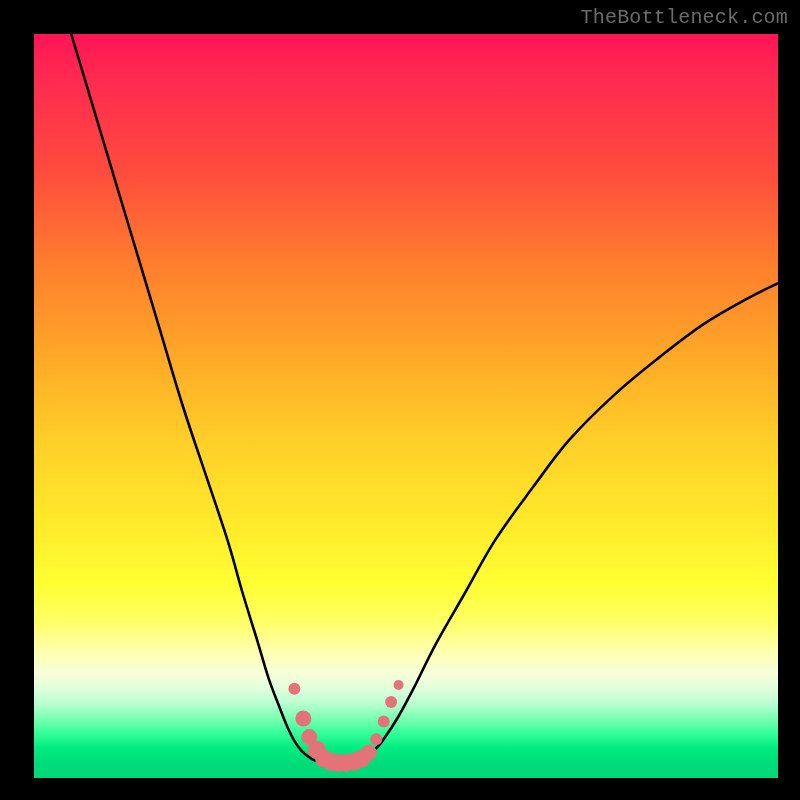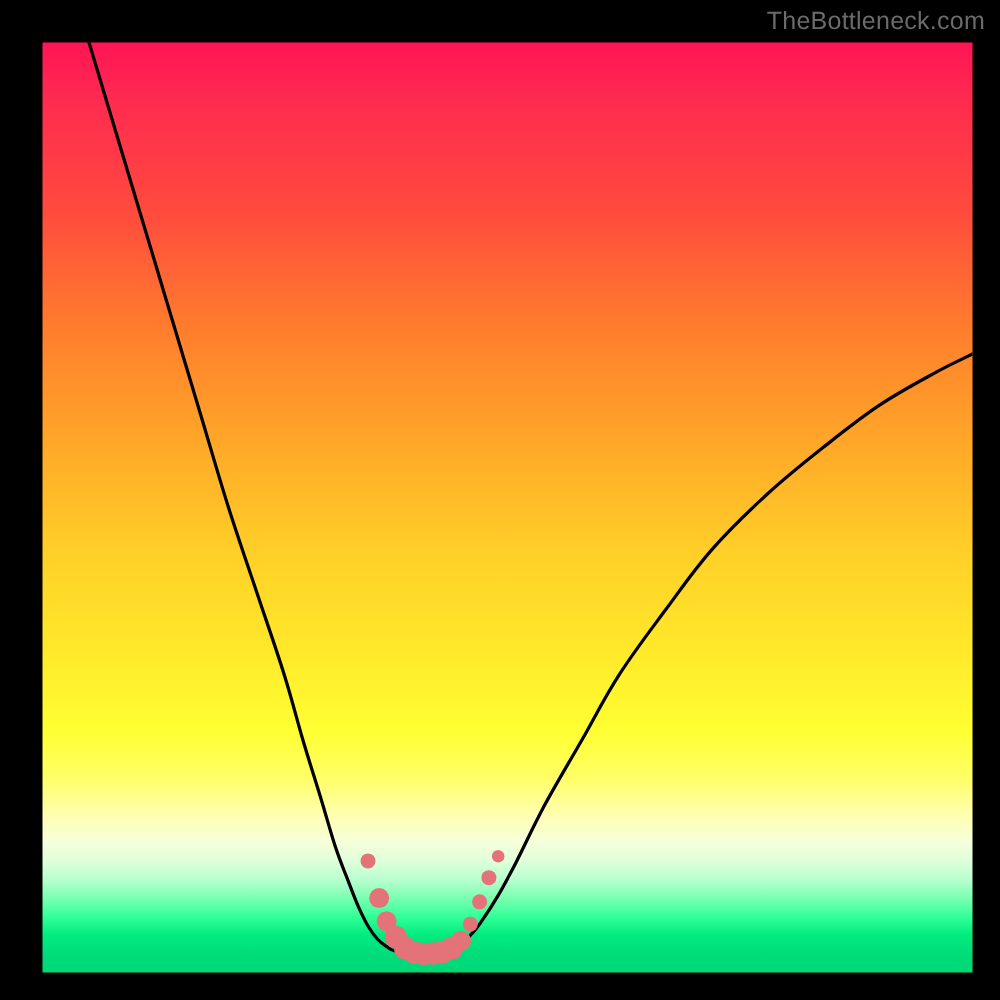--- a/index.html
+++ b/index.html
@@ -49,20 +49,21 @@
   }
   .watermark {
     position: absolute;
     top: 6px;
     right: 12px;
     color: #6b6b6b;
     font-size: 20px;
     font-weight: 400;
     letter-spacing: 0.2px;
     user-select: none;
+    font-family: Liberation Mono, monospace;
   }
   svg.overlay {
     position: absolute;
     left: 0;
     top: 0;
     width: 744px;
     height: 744px;
   }
 </style>
 </head>

